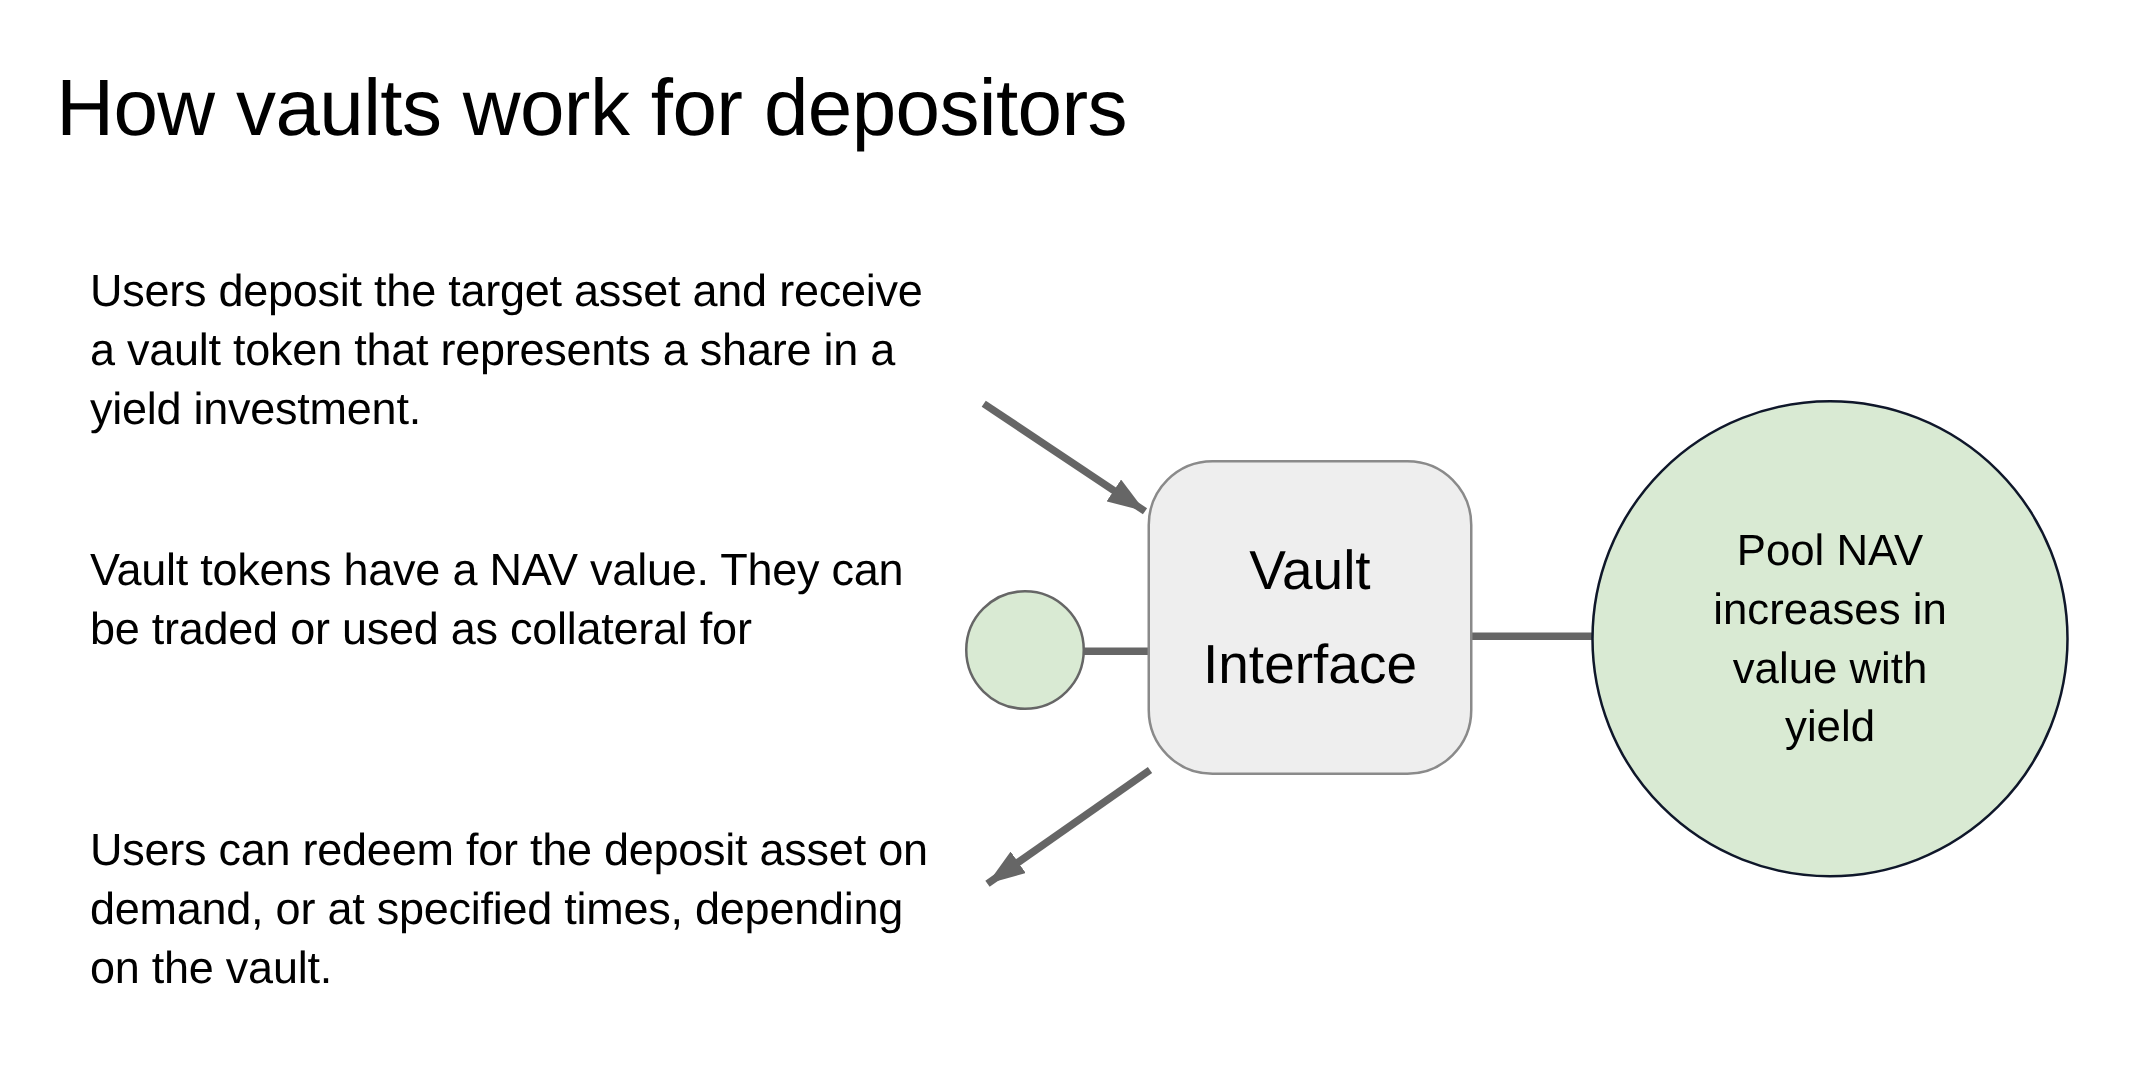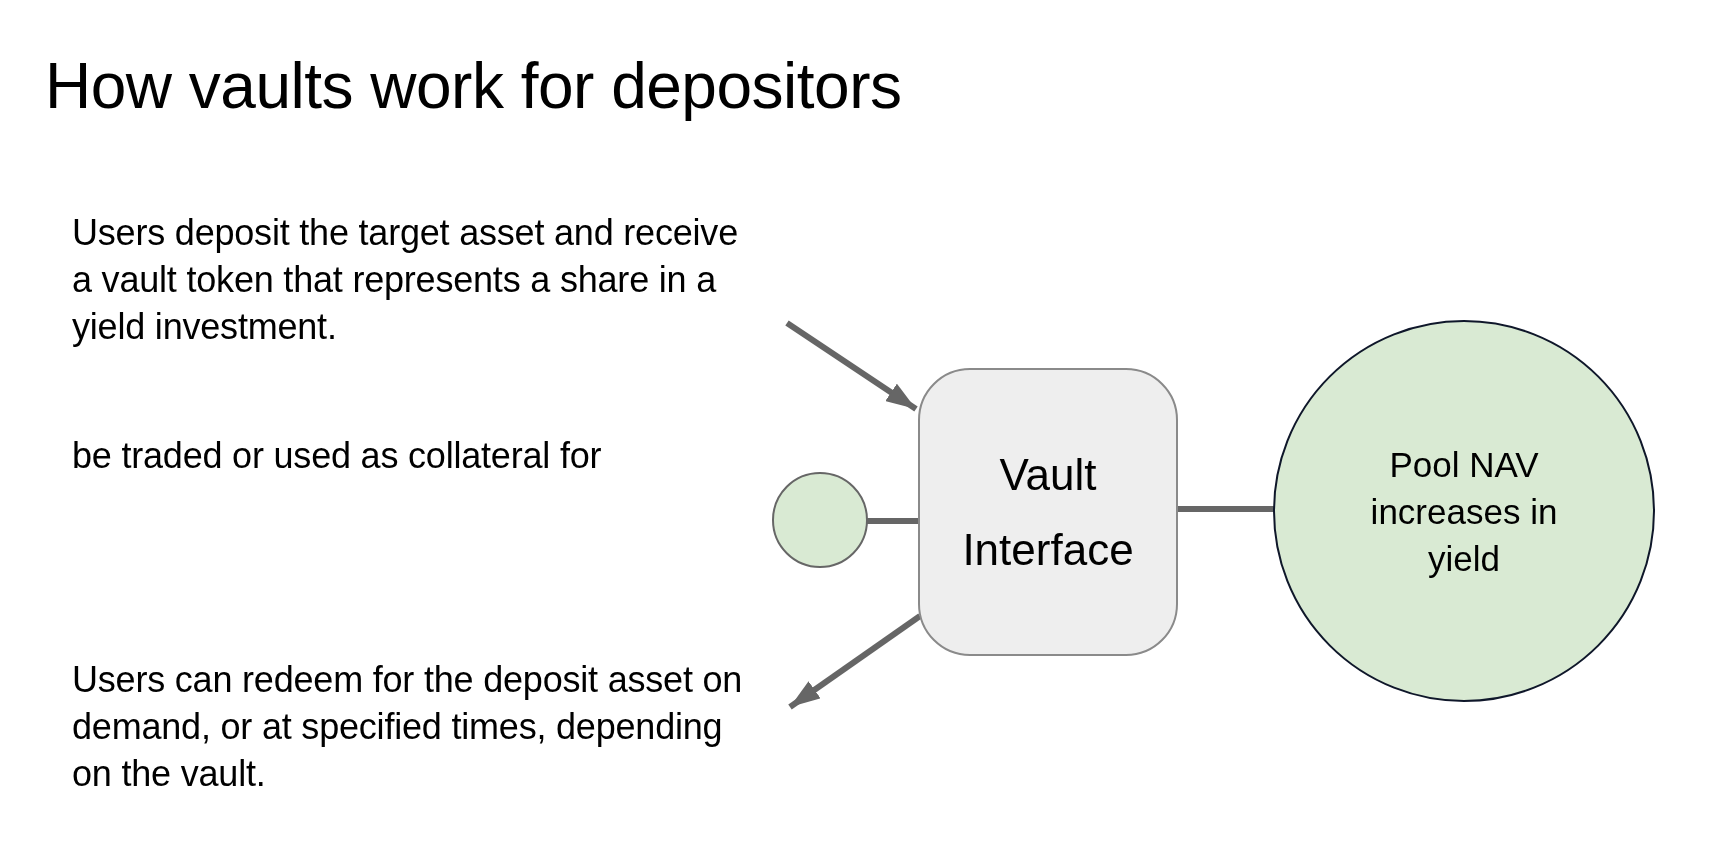--- a/index.html
+++ b/index.html
@@ -52,21 +52,21 @@
     width: 1720px;
     height: 860px;
     pointer-events: none;
   }
 
   .vault-box {
     position: absolute;
     left: 918px;
     top: 368px;
     width: 260px;
-    height: 288px;
+    height: 252px;
     background: var(--box-fill);
     border: 2px solid var(--box-border);
     border-radius: 52px;
     display: flex;
     flex-direction: column;
     align-items: center;
     justify-content: center;
     text-align: center;
     font-size: 44px;
     line-height: 55px;
@@ -109,20 +109,21 @@
 
   <h1 class="slide-title">How vaults work for depositors</h1>
 
   <div class="note note-1">
     <div class="note-line">Users deposit the target asset and receive</div>
     <div class="note-line">a vault token that represents a share in a</div>
     <div class="note-line">yield investment.</div>
   </div>
 
   <div class="note note-2">
+    <div class="note-line">Vault tokens have a NAV value. They can</div>
     <div class="note-line">be traded or used as collateral for</div>
   </div>
 
   <div class="note note-3">
     <div class="note-line">Users can redeem for the deposit asset on</div>
     <div class="note-line">demand, or at specified times, depending</div>
     <div class="note-line">on the vault.</div>
   </div>
 
   <svg class="connector-layer" viewBox="0 0 1720 860" xmlns="http://www.w3.org/2000/svg">
@@ -140,16 +141,17 @@
   <div class="vault-box">
     <div>Vault</div>
     <div>Interface</div>
   </div>
 
   <div class="token-circle"></div>
 
   <div class="pool-circle">
     <div>Pool NAV</div>
     <div>increases in</div>
+    <div>value with</div>
     <div>yield</div>
   </div>
 
 </div>
 
 </body></html>

